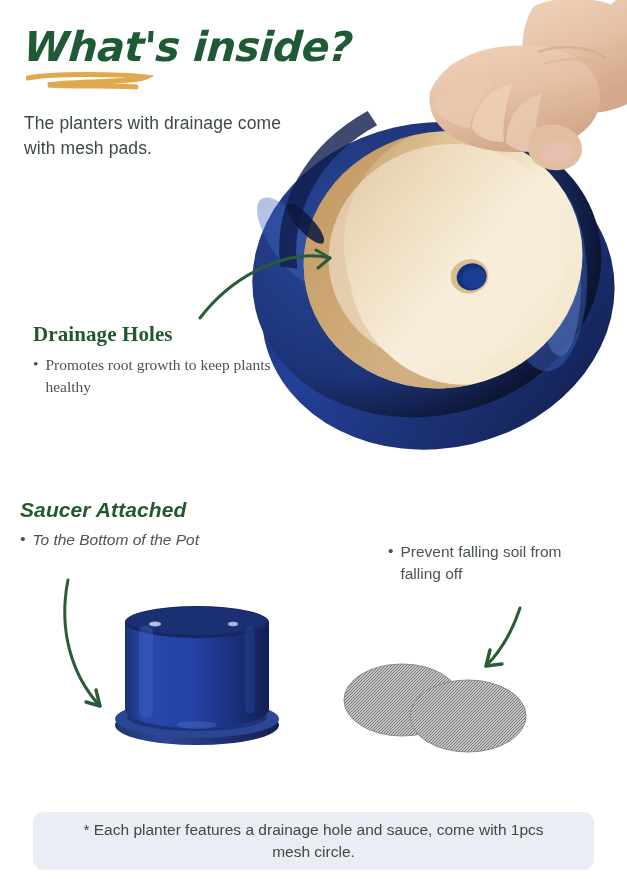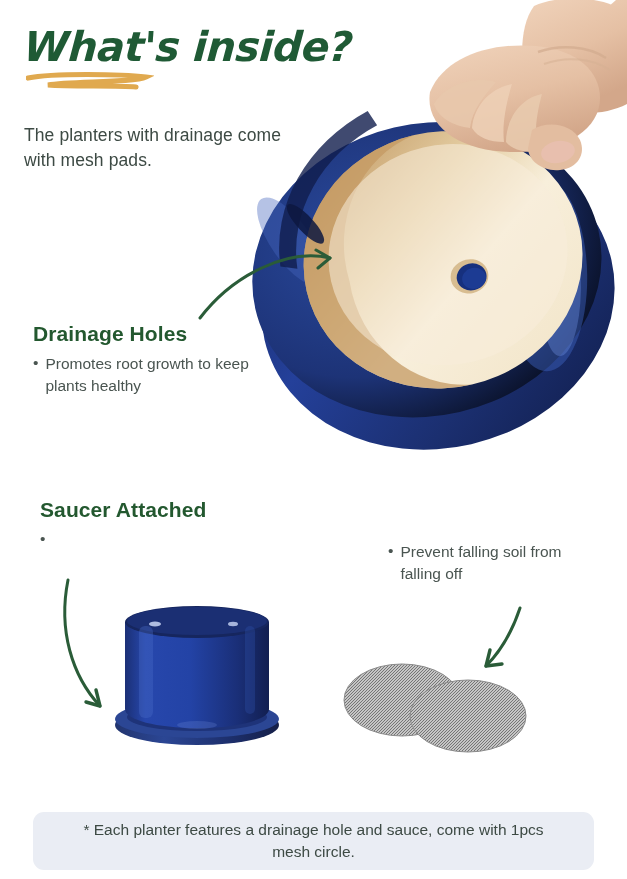--- a/index.html
+++ b/index.html
@@ -34,21 +34,21 @@
     white-space: nowrap;
     transform: skewX(-4deg);
   }
   #title-underline {
     margin-top: 2px;
     margin-left: 2px;
     width: 128px;
     height: 22px;
   }
   #subtitle {
-    margin-top: 26px;
+    margin-top: 14px;
     font-size: 17.5px;
     line-height: 1.45;
     color: #3d4a44;
     letter-spacing: 0.1px;
     width: 260px;
   }
 
   
   .feature-heading {
     font-size: 21px;
@@ -68,26 +68,28 @@
   .bullet-dot {
     color: #4a5551;
     line-height: 1.35;
   }
 
   #feature-drainage {
     position: absolute;
     left: 33px;
     top: 322px;
     width: 250px;
+    font-family: Liberation Serif, serif;
   }
   #feature-saucer {
     position: absolute;
-    left: 40px;
+    left: 20px;
     top: 498px;
     width: 260px;
+    font-style: italic;
   }
   #feature-mesh {
     position: absolute;
     left: 388px;
     top: 534px;
     width: 210px;
   }
 
   
   #hero-photo {
@@ -231,20 +233,21 @@
   <div class="feature-bullet">
     <span class="bullet-dot">•</span>
     <span>Promotes root growth to keep plants healthy</span>
   </div>
 </div>
 
 <div id="feature-saucer">
   <div class="feature-heading">Saucer Attached</div>
   <div class="feature-bullet">
     <span class="bullet-dot">•</span>
+    <span>To the Bottom of the Pot</span>
   </div>
 </div>
 
 <div id="feature-mesh">
   <div class="feature-bullet">
     <span class="bullet-dot">•</span>
     <span>Prevent falling soil from falling off</span>
   </div>
 </div>
 

